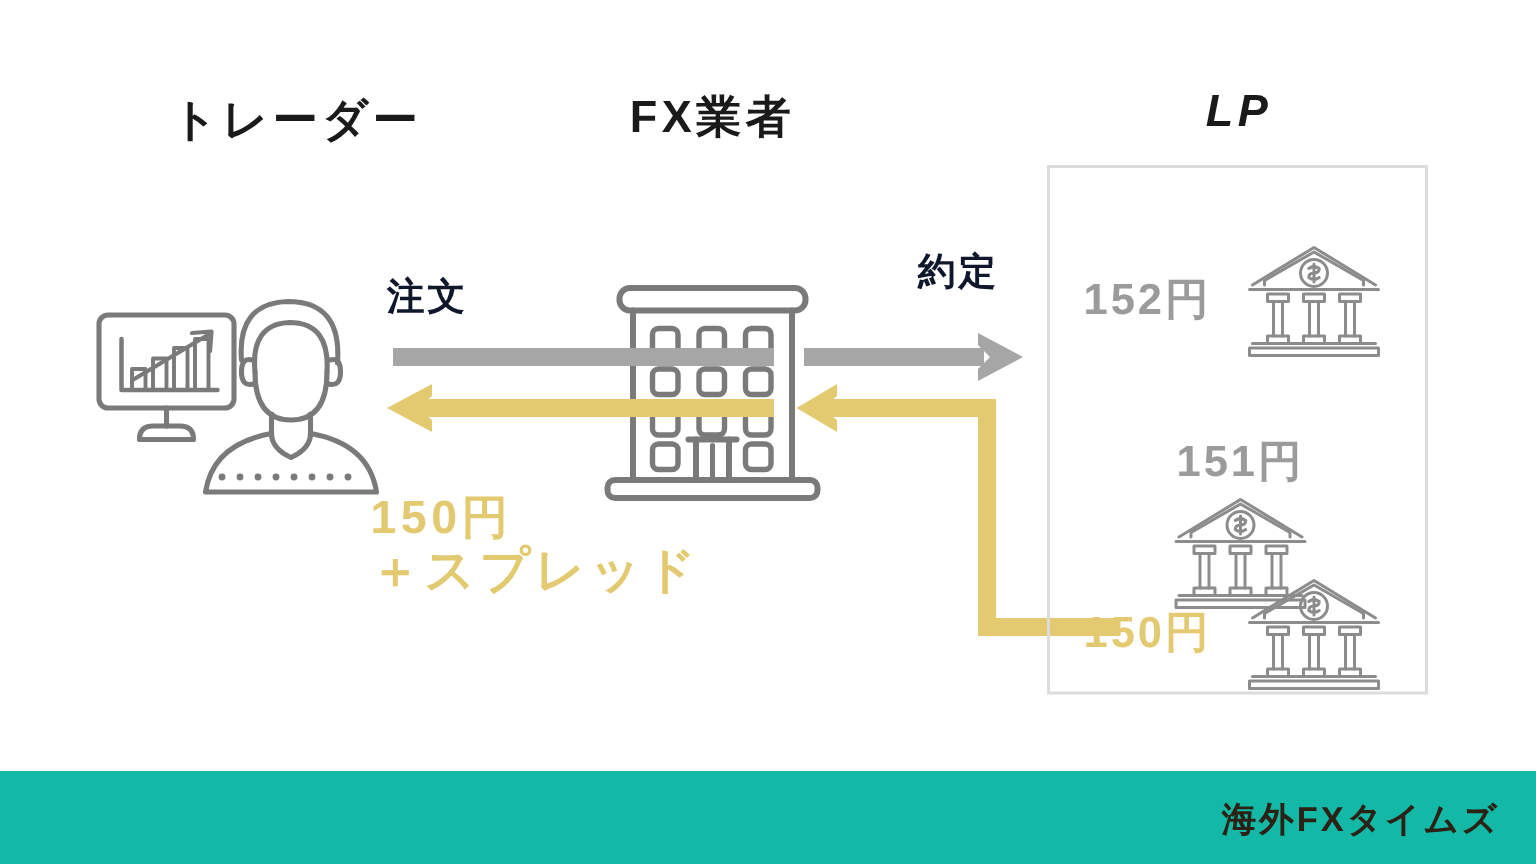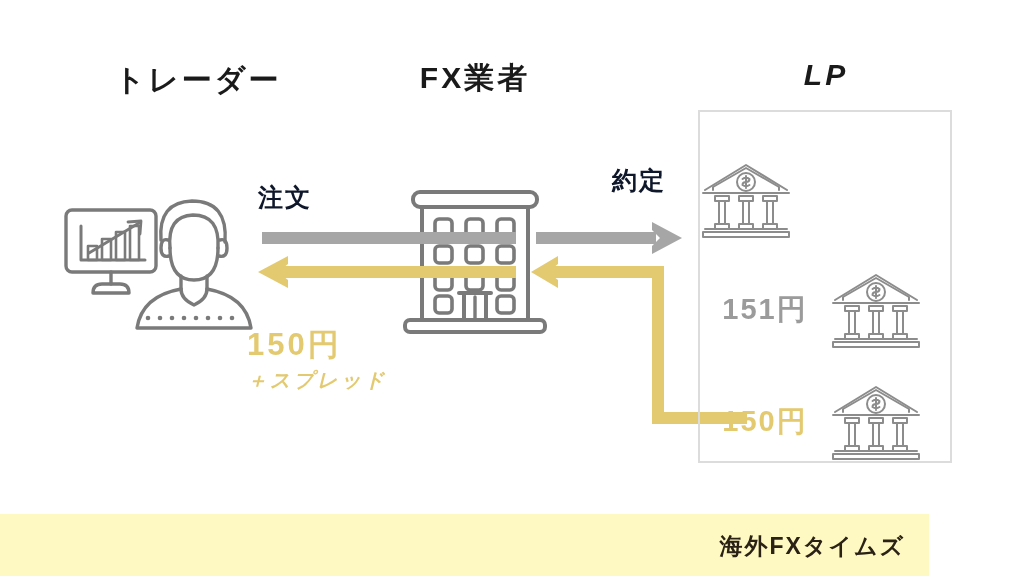--- a/index.html
+++ b/index.html
@@ -78,64 +78,64 @@
     position: absolute;
     left: 247px;
     top: 326px;
     width: 230px;
     color: #E3CA71;
     font-weight: 700;
     letter-spacing: 3px;
     white-space: nowrap;
   }
   #trader-price .big { font-size: 31px; line-height: 38px; }
-  #trader-price .sub { font-size: 20px; line-height: 32px; font-style: italic; }
+  #trader-price .sub { font-size: 33px; line-height: 32px; }
 
   
   #lp-panel {
     position: absolute;
     left: 698px;
     top: 110px;
     width: 254px;
     height: 353px;
     border: 2px solid #dcdcdc;
     box-sizing: border-box;
   }
   .lp-row {
     position: absolute;
     left: 0;
     width: 254px;
     height: 84px;
     display: flex;
     align-items: center;
   }
   #lp-row-0 { top: 46px; }
-  #lp-row-1 { top: 156px; }
+  #lp-row-1 { top: 176px; flex-direction: column; }
   #lp-row-2 { top: 268px; }
 
   .lp-price {
     font-size: 29px;
     font-weight: 700;
     color: #9b9b9b;
     letter-spacing: 2px;
     width: 130px;
     text-align: center;
     white-space: nowrap;
   }
   .lp-price.highlight { color: #E3CA71; }
   .bank-icon { width: 92px; height: 80px; flex: none; }
 
   
   #footer-band {
     position: absolute;
     left: 0;
     top: 514px;
-    width: 929px;
+    width: 1024px;
     height: 62px;
-    background: #fef9c3;
+    background: #14b8a6;
   }
   #footer-brand {
     position: absolute;
     right: 24px;
     top: 17px;
     font-size: 23px;
     font-weight: 700;
     color: #2b2215;
     letter-spacing: 2px;
     white-space: nowrap;
@@ -251,20 +251,21 @@
   <div id="label-fill" class="arrow-label">約定</div>
 
   <div id="trader-price">
     <div class="big">150円</div>
     <div class="sub">＋スプレッド</div>
   </div>
 
   <div id="lp-panel">
 
     <div id="lp-row-0" class="lp-row">
+      <span class="lp-price">152円</span>
       <svg class="bank-icon" viewBox="0 0 92 80">
         <g fill="none" stroke="#8c8c8c" stroke-width="2" stroke-linejoin="round" stroke-linecap="round">
           <path d="M5 30 L46 5 L87 30"></path>
           <path d="M13 30 L13 27 L46 8 L79 27 L79 30"></path>
           <circle cx="46" cy="22" r="9"></circle>
           <path d="M46 16 L46 28 M42.5 19 Q46 16.5 49.5 19 Q49.5 22 46 22 Q42.5 22 42.5 25 Q46 27.5 49.5 25"></path>
           <path d="M3 33 L89 33"></path>
           <rect x="15" y="36" width="14" height="5"></rect>
           <rect x="39" y="36" width="14" height="5"></rect>
           <rect x="63" y="36" width="14" height="5"></rect>

